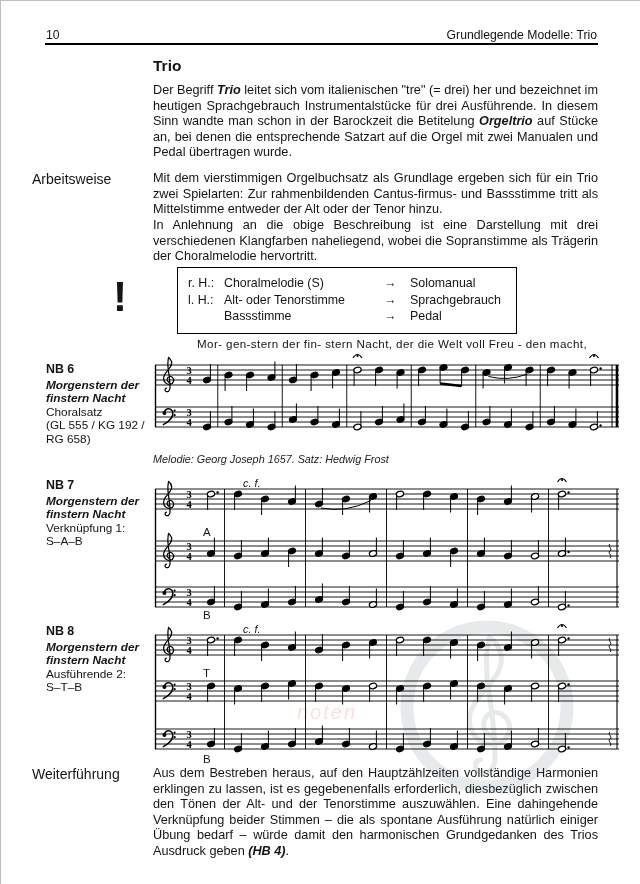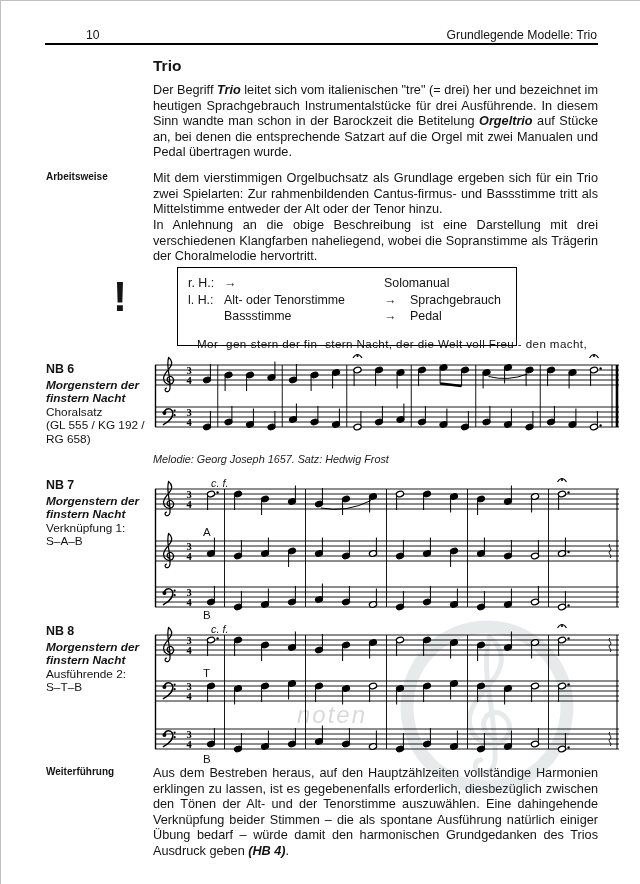--- a/index.html
+++ b/index.html
@@ -1,40 +1,40 @@
 <!DOCTYPE html>
 <html><head>
 <meta charset="utf-8">
 <style>
   html,body{margin:0;padding:0;background:#e8e8e8;}
   .page{position:relative;width:640px;height:884px;background:#fff;margin:0 auto;
         font-family:"Liberation Sans",sans-serif;color:#141414;border:1px solid #bfbfbf;
         overflow:hidden;}
   .abs{position:absolute;}
-  .hdr{font-size:12.2px;top:27px;margin-left:40px;}
+  .hdr{font-size:12.2px;top:27px;}
   .rule{position:absolute;left:44px;width:553px;height:2px;background:#000;top:42px;}
   .title{position:absolute;left:152px;top:56px;font-size:15.5px;font-weight:bold;}
   .body-par{position:absolute;left:152px;width:445px;font-size:12.7px;line-height:15.6px;
             text-align:justify;}
-  .mlabel{position:absolute;left:45px;font-weight:bold;font-size:10px;}
+  .mlabel{position:absolute;left:31px;font-weight:normal;font-size:14px;}
   .excl{position:absolute;left:112px;top:272px;font-size:42px;font-weight:900;}
   .note-box{position:absolute;left:176px;top:266px;width:340px;border:1.6px solid #000;
-            padding:7px 10px 20px 10px;font-size:12.4px;line-height:16.5px;box-sizing:border-box;}
+            padding:7px 10px 8px 10px;font-size:12.4px;line-height:16.5px;box-sizing:border-box;}
   .nbrow{display:grid;grid-template-columns:36px 160px 26px auto;}
   .lyrics{position:absolute;left:196px;top:336px;font-size:11.6px;letter-spacing:.4px;white-space:nowrap;}
   .nb-block{position:absolute;left:45px;width:102px;font-size:11.8px;line-height:13.6px;}
   .nb-num{font-weight:bold;font-size:12.4px;margin-bottom:2px;}
   .nb-title{font-weight:bold;font-style:italic;}
   .score{position:absolute;left:148px;z-index:2;}
-  .cf{position:absolute;font-style:italic;font-size:10.8px;z-index:3;}
+  .cf{position:absolute;font-style:italic;font-size:10.8px;z-index:3;margin-left:32px;}
   .vmark{position:absolute;font-size:11.5px;z-index:3;}
   .caption{position:absolute;left:152px;top:452px;font-style:italic;font-size:10.8px;color:#222;}
   .wm{position:absolute;z-index:1;opacity:.16;}
-  .wm-text{position:absolute;left:296px;top:700px;z-index:1;opacity:.15;color:#000000;
-           font-style:italic;font-size:24px;letter-spacing:2px;}
+  .wm-text{position:absolute;left:296px;top:700px;z-index:1;opacity:.15;color:#c2410c;
+           font-style:italic;font-size:20px;letter-spacing:2px;}
 </style>
 </head>
 <body>
 
 <div class="page">
 
   <span class="abs hdr" style="left:45px">10</span>
   <span class="abs hdr" style="right:44px">Grundlegende Modelle: Trio</span>
   <div class="rule"></div>
 
@@ -42,20 +42,21 @@
   <p class="body-par" style="top:82px;margin:0"><span>Der Begriff </span><span style="font-weight: bold; font-style: italic;">Trio</span><span> leitet sich vom italienischen "tre" (= drei) her und bezeichnet im heutigen Sprachgebrauch Instrumentalstücke für drei Ausführende. In diesem Sinn wandte man schon in der Barockzeit die Betitelung </span><span style="font-weight: bold; font-style: italic;">Orgeltrio</span><span> auf Stücke an, bei denen die entsprechende Satzart auf die Orgel mit zwei Manualen und Pedal übertragen wurde.</span></p>
 
   <div class="mlabel" style="top:170px">Arbeitsweise</div>
   <p class="body-par" style="top:217px;margin:0">In Anlehnung an die obige Beschreibung ist eine Darstellung mit drei verschiedenen Klangfarben naheliegend, wobei die Sopranstimme als Trägerin der Choralmelodie hervortritt.</p>
   <p class="body-par" style="top:170px;margin:0">Mit dem vierstimmigen Orgelbuchsatz als Grundlage ergeben sich für ein Trio zwei Spielarten: Zur rahmenbildenden Cantus-firmus- und Bassstimme tritt als Mittelstimme entweder der Alt oder der Tenor hinzu.</p>
 
   <div class="excl">!</div>
   <div class="note-box">
     <div class="nbrow">
       <span>r. H.:</span>
+      <span>Choralmelodie (S)</span>
       <span>→</span>
       <span>Solomanual</span>
     </div>
     <div class="nbrow">
       <span>l. H.:</span>
       <span>Alt- oder Tenorstimme</span>
       <span>→</span>
       <span>Sprachgebrauch</span>
     </div>
     <div class="nbrow">

